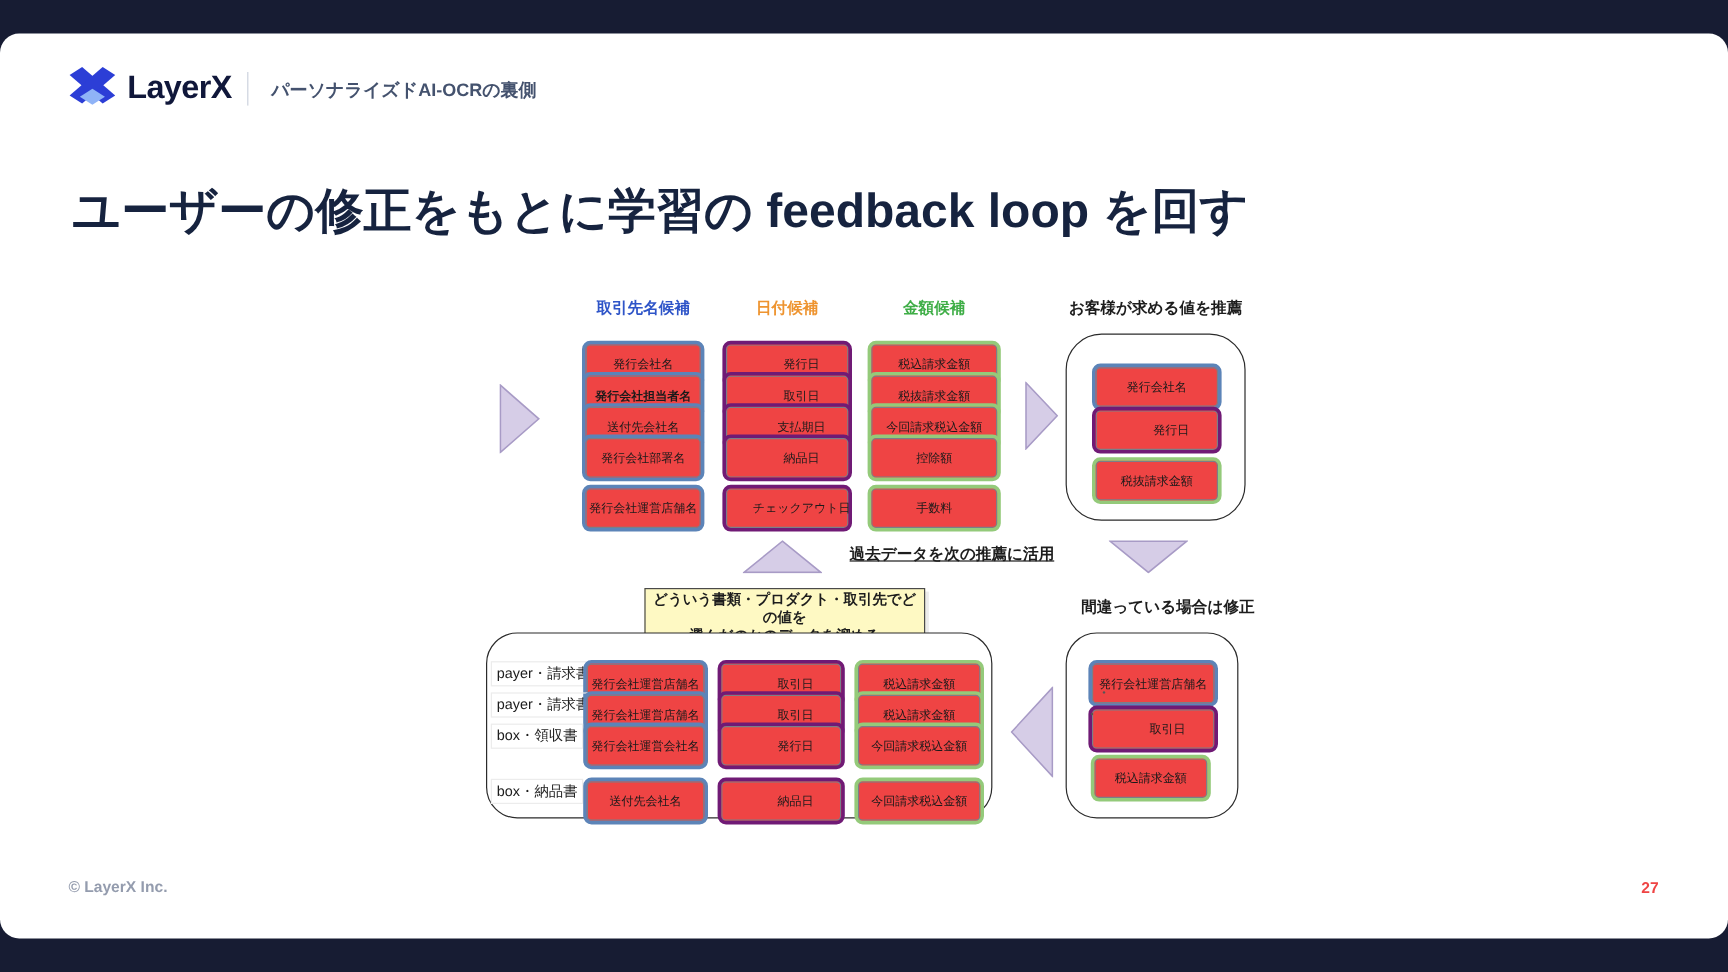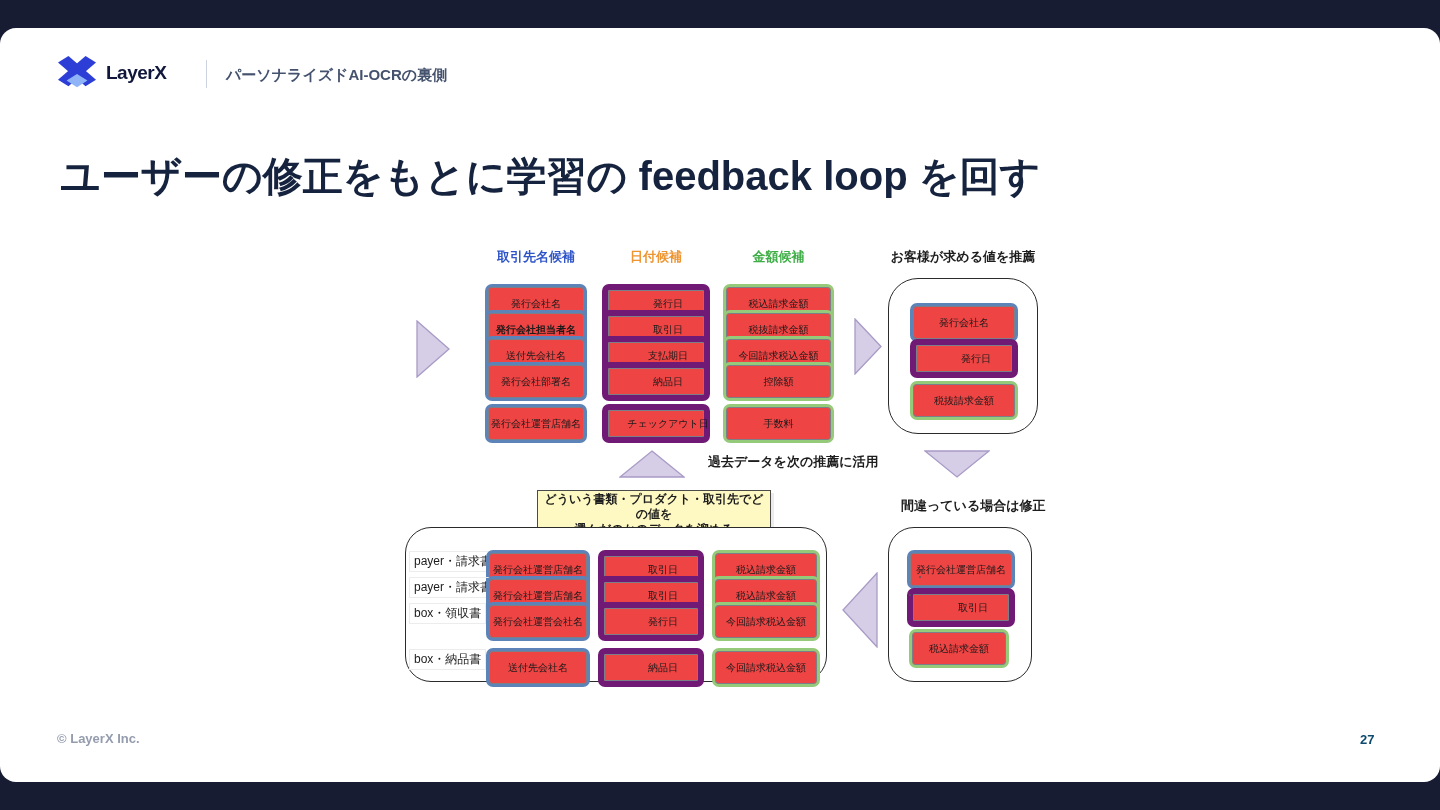--- a/index.html
+++ b/index.html
@@ -8,59 +8,59 @@
     background:#171c33;
     font-family:"Liberation Sans","DejaVu Sans",sans-serif;
     position:relative;overflow:hidden;
   }
   .slide{
     position:absolute;left:0;right:0;top:28px;bottom:28px;
     background:#ffffff;border-radius:16px;
   }
   
   .hdr-logo{position:absolute;left:56px;top:26px;display:flex;align-items:center;}
-  .hdr-logo-text{font-size:19px;font-weight:700;color:#10173a;letter-spacing:-0.5px;margin-left:8px;}
+  .hdr-logo-text{font-size:27px;font-weight:700;color:#10173a;letter-spacing:-0.5px;margin-left:8px;}
   .hdr-divider{position:absolute;left:206px;top:32px;width:1px;height:28px;background:#cdd3de;}
   .hdr-subtitle{position:absolute;left:226px;top:38px;font-size:15px;font-weight:700;color:#44526e;}
   
   .title{position:absolute;left:60px;top:95px;font-size:40px;line-height:52px;font-weight:800;color:#16233f;letter-spacing:0px;}
   
   .colhdr{position:absolute;top:220px;font-size:13px;font-weight:700;text-align:center;}
   .colhdr.c1{left:485px;width:102px;color:#2f55c8;}
   .colhdr.c2{left:602px;width:108px;color:#ee9430;}
   .colhdr.c3{left:723px;width:111px;color:#3fae47;text-align:center;}
   .colhdr.c4{left:888px;width:150px;color:#1d1d1d;}
   
   .vbox{
     position:absolute;height:39px;border-radius:7px;background:#ef4444;
     display:flex;align-items:center;justify-content:center;
     font-size:10px;color:#1a1a1a;box-sizing:border-box;white-space:nowrap;
   }
   .vbox.b{border:3px solid #5c84b8;box-shadow:inset 0 0 0 1px #7a7f88;}
-  .vbox.o{border:6px solid #701a75;box-shadow:inset 0 0 0 1px #7a7f88;padding-left:24px;}
+  .vbox.o{border:3px solid #701a75;box-shadow:inset 0 0 0 1px #7a7f88;padding-left:24px;}
   .vbox.g{border:3px solid #94ca7a;box-shadow:inset 0 0 0 1px #7a7f88;}
   
   .panel{position:absolute;border:1.6px solid #2b2b2b;border-radius:30px;background:#fff;box-sizing:border-box;}
   .panel .vbox{left:21px;width:108px;}
   
   .arr{position:absolute;}
   
-  .loop-note{position:absolute;left:708px;top:425px;font-size:13px;font-weight:700;color:#1d1d1d;}
+  .loop-note{position:absolute;left:708px;top:425px;font-size:13px;font-weight:700;color:#1d1d1d;text-decoration:underline;}
   .store-note{
     position:absolute;left:537px;top:462px;width:228px;
     border:1px solid #4a4a4a;background:#fef9c3;box-shadow:3px 3px 0 0 #ececec;
     font-size:12px;font-weight:700;color:#1d1d1d;text-align:center;line-height:15px;padding:1px 2px;
   }
   .fix-note{position:absolute;left:901px;top:469px;font-size:13px;font-weight:700;color:#1d1d1d;}
   
   .rowlabel{position:absolute;font-size:12px;color:#1c1c1c;border:1px solid #ececec;padding:1px 4px;white-space:nowrap;}
   .dot{position:absolute;width:2px;height:2px;background:#555;border-radius:50%;}
   
   .footer-copy{position:absolute;left:57px;top:703px;font-size:13px;font-weight:700;color:#949cae;}
-  .footer-page{position:absolute;left:1360px;top:704px;width:30px;font-size:13px;font-weight:700;color:#0c4a6e;}
+  .footer-page{position:absolute;left:1360px;top:704px;width:30px;text-align:center;font-size:13px;font-weight:700;color:#ef4444;}
 </style>
 </head>
 <body>
 
 <div class="slide">
 
   <div class="hdr-logo">
     <svg width="42" height="38" viewBox="0 0 44 40">
       <polygon points="2,9 13,2 42,27 31,34" fill="#2c3ed6"></polygon>
       <polygon points="31,2 42,9 13,34 2,27" fill="#2c3ed6"></polygon>

